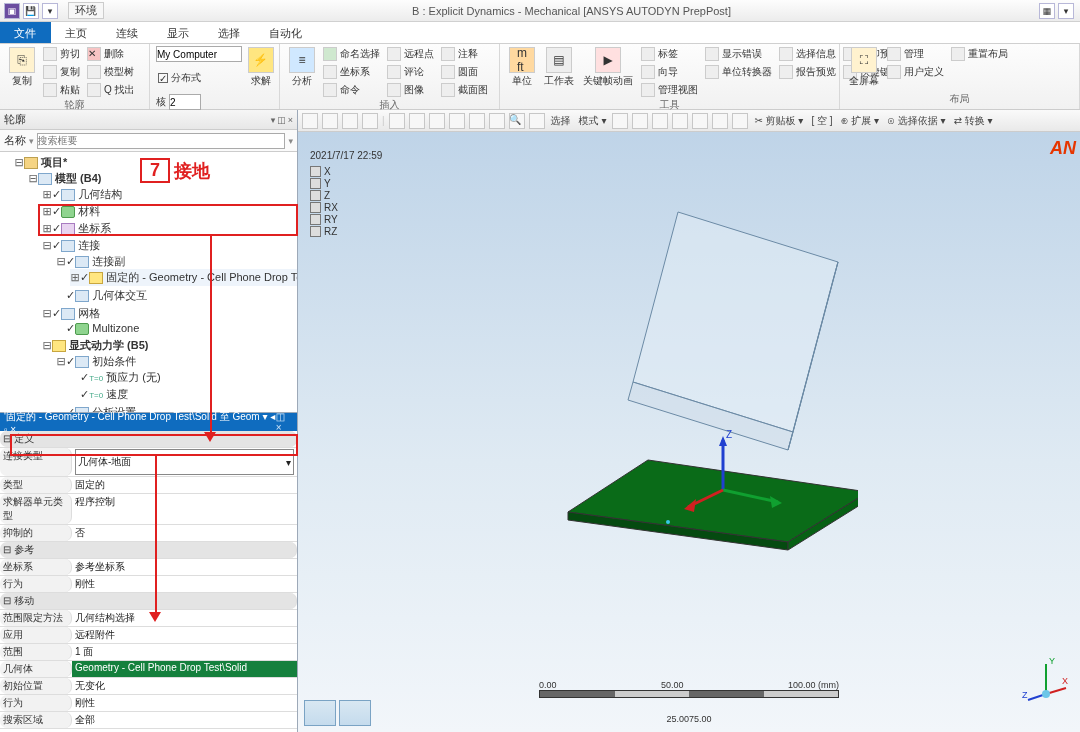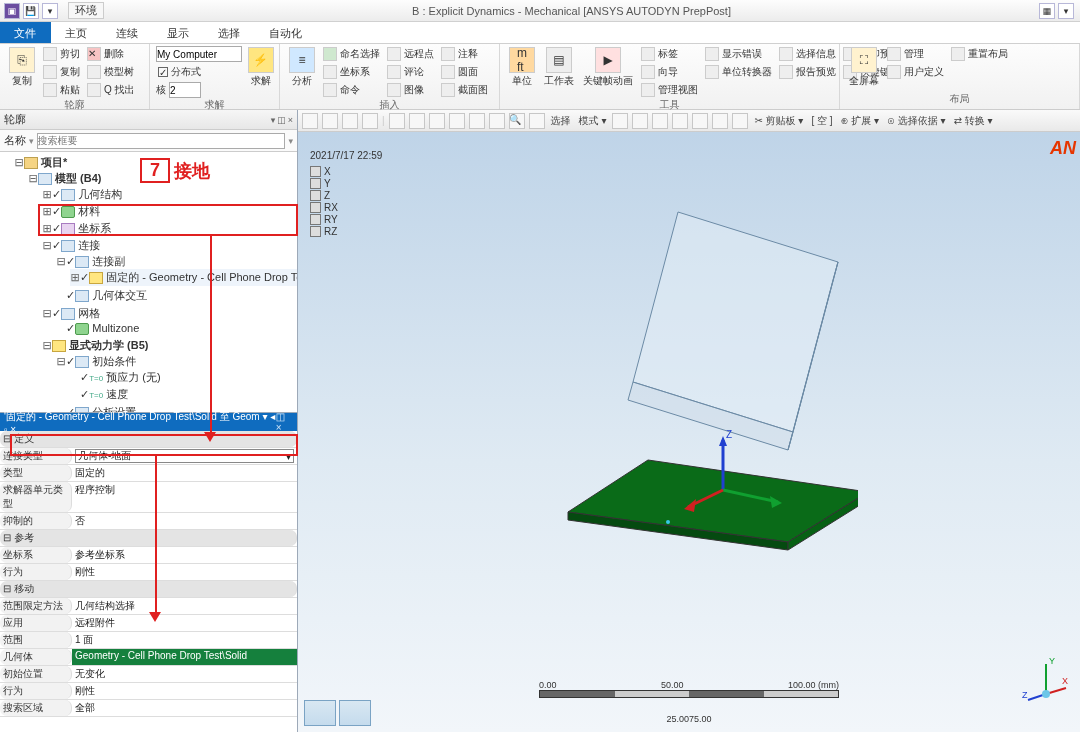--- a/index.html
+++ b/index.html
@@ -43,21 +43,21 @@
 .ic-yellow{background:#ffe680;border:1px solid #c8a640;}
 .props { height:320px; border-top:1px solid #9da9b8; display:flex; flex-direction:column; }
 .props-title { height:18px; background:#0f6cbf; color:#fff; font-size:10px; display:flex; align-items:center; padding:0 4px; justify-content:space-between; }
 .props-title .winbtns span{ color:#cfe4f7; }
 .props-grid { flex:1; overflow:auto; background:#fff; }
 .prow { display:flex; border-bottom:1px solid #ddd; min-height:16px; font-size:10px; }
 .prow .k { width:72px; background:#f2f2f2; border-right:1px solid #ddd; padding:1px 3px; color:#333;border-radius:7px; }
 .prow .v { flex:1; padding:1px 3px; color:#222; }
 .prow.section .k { background:#e4e4e4; font-weight:500; width:100%; }
 .prow.combo .v { display:flex; align-items:center; }
-.prow.combo .v .cb { flex:1; border:1px solid #888; height:14px; padding:0 2px; display:flex; align-items:center; justify-content:space-between; background:#fff; }
+.prow.combo .v .cb { flex:1; border:1px solid #888; height:26px; padding:0 2px; display:flex; align-items:center; justify-content:space-between; background:#fff; }
 .prow.hl .v { background:#15803d; color:#fff; }
 
 .viewport { flex:1; display:flex; flex-direction:column; background:#fff; }
 .vp-toolbar { height:22px; background:linear-gradient(#fafafa,#e9e9e9); border-bottom:1px solid #ccc; display:flex; align-items:center; padding:0 4px; gap:4px; font-size:10px; overflow:hidden; }
 .vp-toolbar .tb { width:16px; height:16px; border:1px solid #c7c7c7; background:#f7f7f7; }
 .vp-toolbar .txt { color:#444; padding:0 2px; }
 .canvas { flex:1; position:relative; background:linear-gradient(#bfd4e8,#dfeaf3 55%,#f2f6fa); overflow:hidden; }
 .canvas .hdr { position:absolute; top:4px; left:12px; font-size:10px; font-weight:bold; color:#333; }
 .canvas .ts  { position:absolute; top:18px; left:12px; font-size:10px; color:#333; }
 .legend { position:absolute; top:34px; left:12px; display:flex; flex-direction:column; gap:1px; }
@@ -139,21 +139,21 @@
         <div class="smallbtn">
             <div class="ic"></div>
             <span>Q 找出</span>
           </div>
       </div>
     </div>
     <div class="lbl">轮廓</div>
   </div>
   <div class="rgroup" style="width:130px;">
     <div class="body">
-      <div class="col" style="gap:2px;justify-content:center;">
+      <div class="col" style="gap:8px;justify-content:center;">
         <input class="combo" style="width: 86px;" value="My Computer">
         <div class="smallbtn">
             <span style="border:1px solid #666;width:10px;height:10px;display:inline-block;text-align:center;line-height:9px;">✓</span>
             <span>分布式</span>
           </div>
         <div class="row" style="gap:3px;">
             <span style="font-size:10px;">核</span>
             <input class="combo" style="width: 32px;" value="2">
           </div>
       </div>

